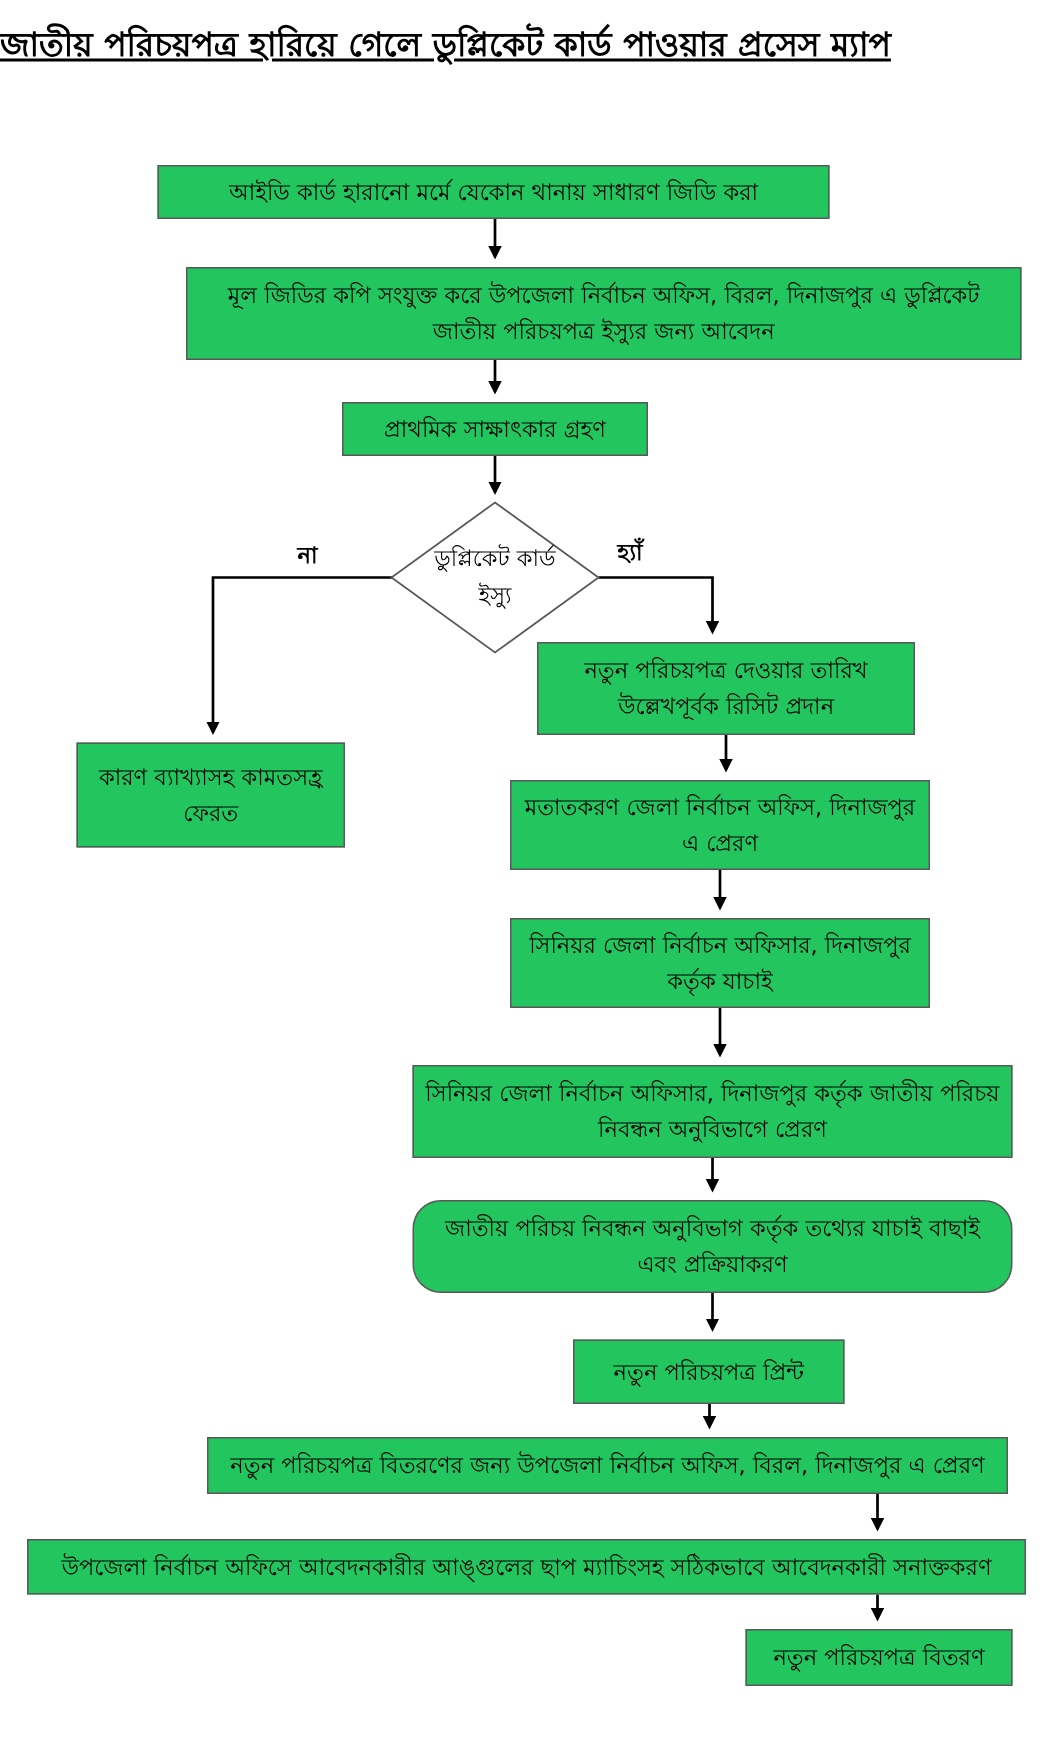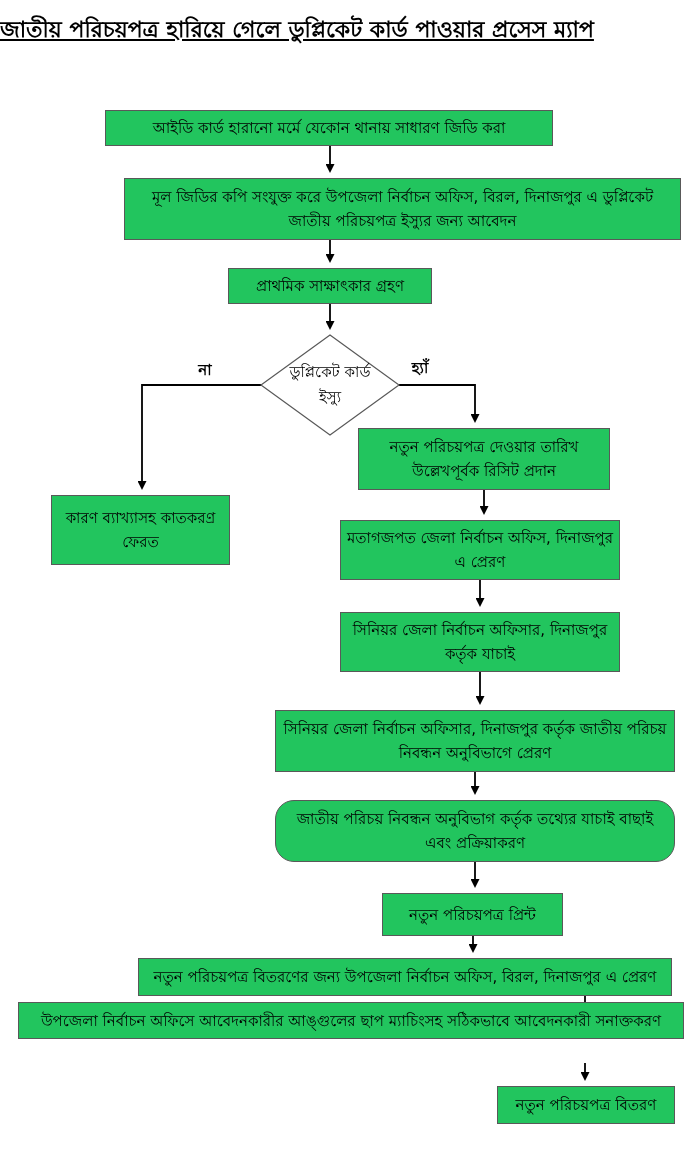--- a/index.html
+++ b/index.html
@@ -80,29 +80,29 @@
     <span>প্রাথমিক সাক্ষাৎকার গ্রহণ</span>
   </div>
 
   <div class="decision-text">ডুপ্লিকেট কার্ড ইস্যু</div>
 
   <div class="branch-label" style="left:185px;top:358px;width:40px;">না</div>
 
   <div class="branch-label" style="left:398px;top:356px;width:44px;text-align:center;">হ্যাঁ</div>
 
   <div class="box" style="left:51px;top:495px;width:179px;height:70px;">
-    <span>কারণ ব্যাখ্যাসহ কাতকরণ্র ফেরত</span>
+    <span>কারণ ব্যাখ্যাসহ কামতসহ্র ফেরত</span>
   </div>
 
   <div class="box" style="left:358px;top:428px;width:252px;height:62px;justify-content:flex-end;">
     <span>নতুন পরিচয়পত্র দেওয়ার তারিখ উল্লেখপূর্বক রিসিট প্রদান</span>
   </div>
 
   <div class="box" style="left:340px;top:520px;width:280px;height:60px;">
-    <span>মতাগজপত জেলা নির্বাচন অফিস, দিনাজপুর এ প্রেরণ</span>
+    <span>মতাতকরণ জেলা নির্বাচন অফিস, দিনাজপুর এ প্রেরণ</span>
   </div>
 
   <div class="box" style="left:340px;top:612px;width:280px;height:60px;">
     <span>সিনিয়র জেলা নির্বাচন অফিসার, দিনাজপুর কর্তৃক যাচাই</span>
   </div>
 
   <div class="box" style="left:275px;top:710px;width:400px;height:62px;">
     <span>সিনিয়র জেলা নির্বাচন অফিসার, দিনাজপুর কর্তৃক জাতীয় পরিচয় নিবন্ধন অনুবিভাগে প্রেরণ</span>
   </div>
 
@@ -111,21 +111,21 @@
   </div>
 
   <div class="box" style="left:382px;top:893px;width:181px;height:43px;">
     <span>নতুন পরিচয়পত্র প্রিন্ট</span>
   </div>
 
   <div class="box" style="left:138px;top:958px;width:534px;height:38px;">
     <span>নতুন পরিচয়পত্র বিতরণের জন্য উপজেলা নির্বাচন অফিস, বিরল, দিনাজপুর এ প্রেরণ</span>
   </div>
 
-  <div class="box" style="left:18px;top:1002px;width:666px;height:37px;">
+  <div class="box" style="left:18px;top:1026px;width:666px;height:37px;">
     <span>উপজেলা নির্বাচন অফিসে আবেদনকারীর আঙ্গুলের ছাপ ম্যাচিংসহ সঠিকভাবে আবেদনকারী সনাক্তকরণ</span>
   </div>
 
   <div class="box" style="left:497px;top:1086px;width:178px;height:38px;">
     <span>নতুন পরিচয়পত্র বিতরণ</span>
   </div>
 
 </div>
 
 </body></html>

